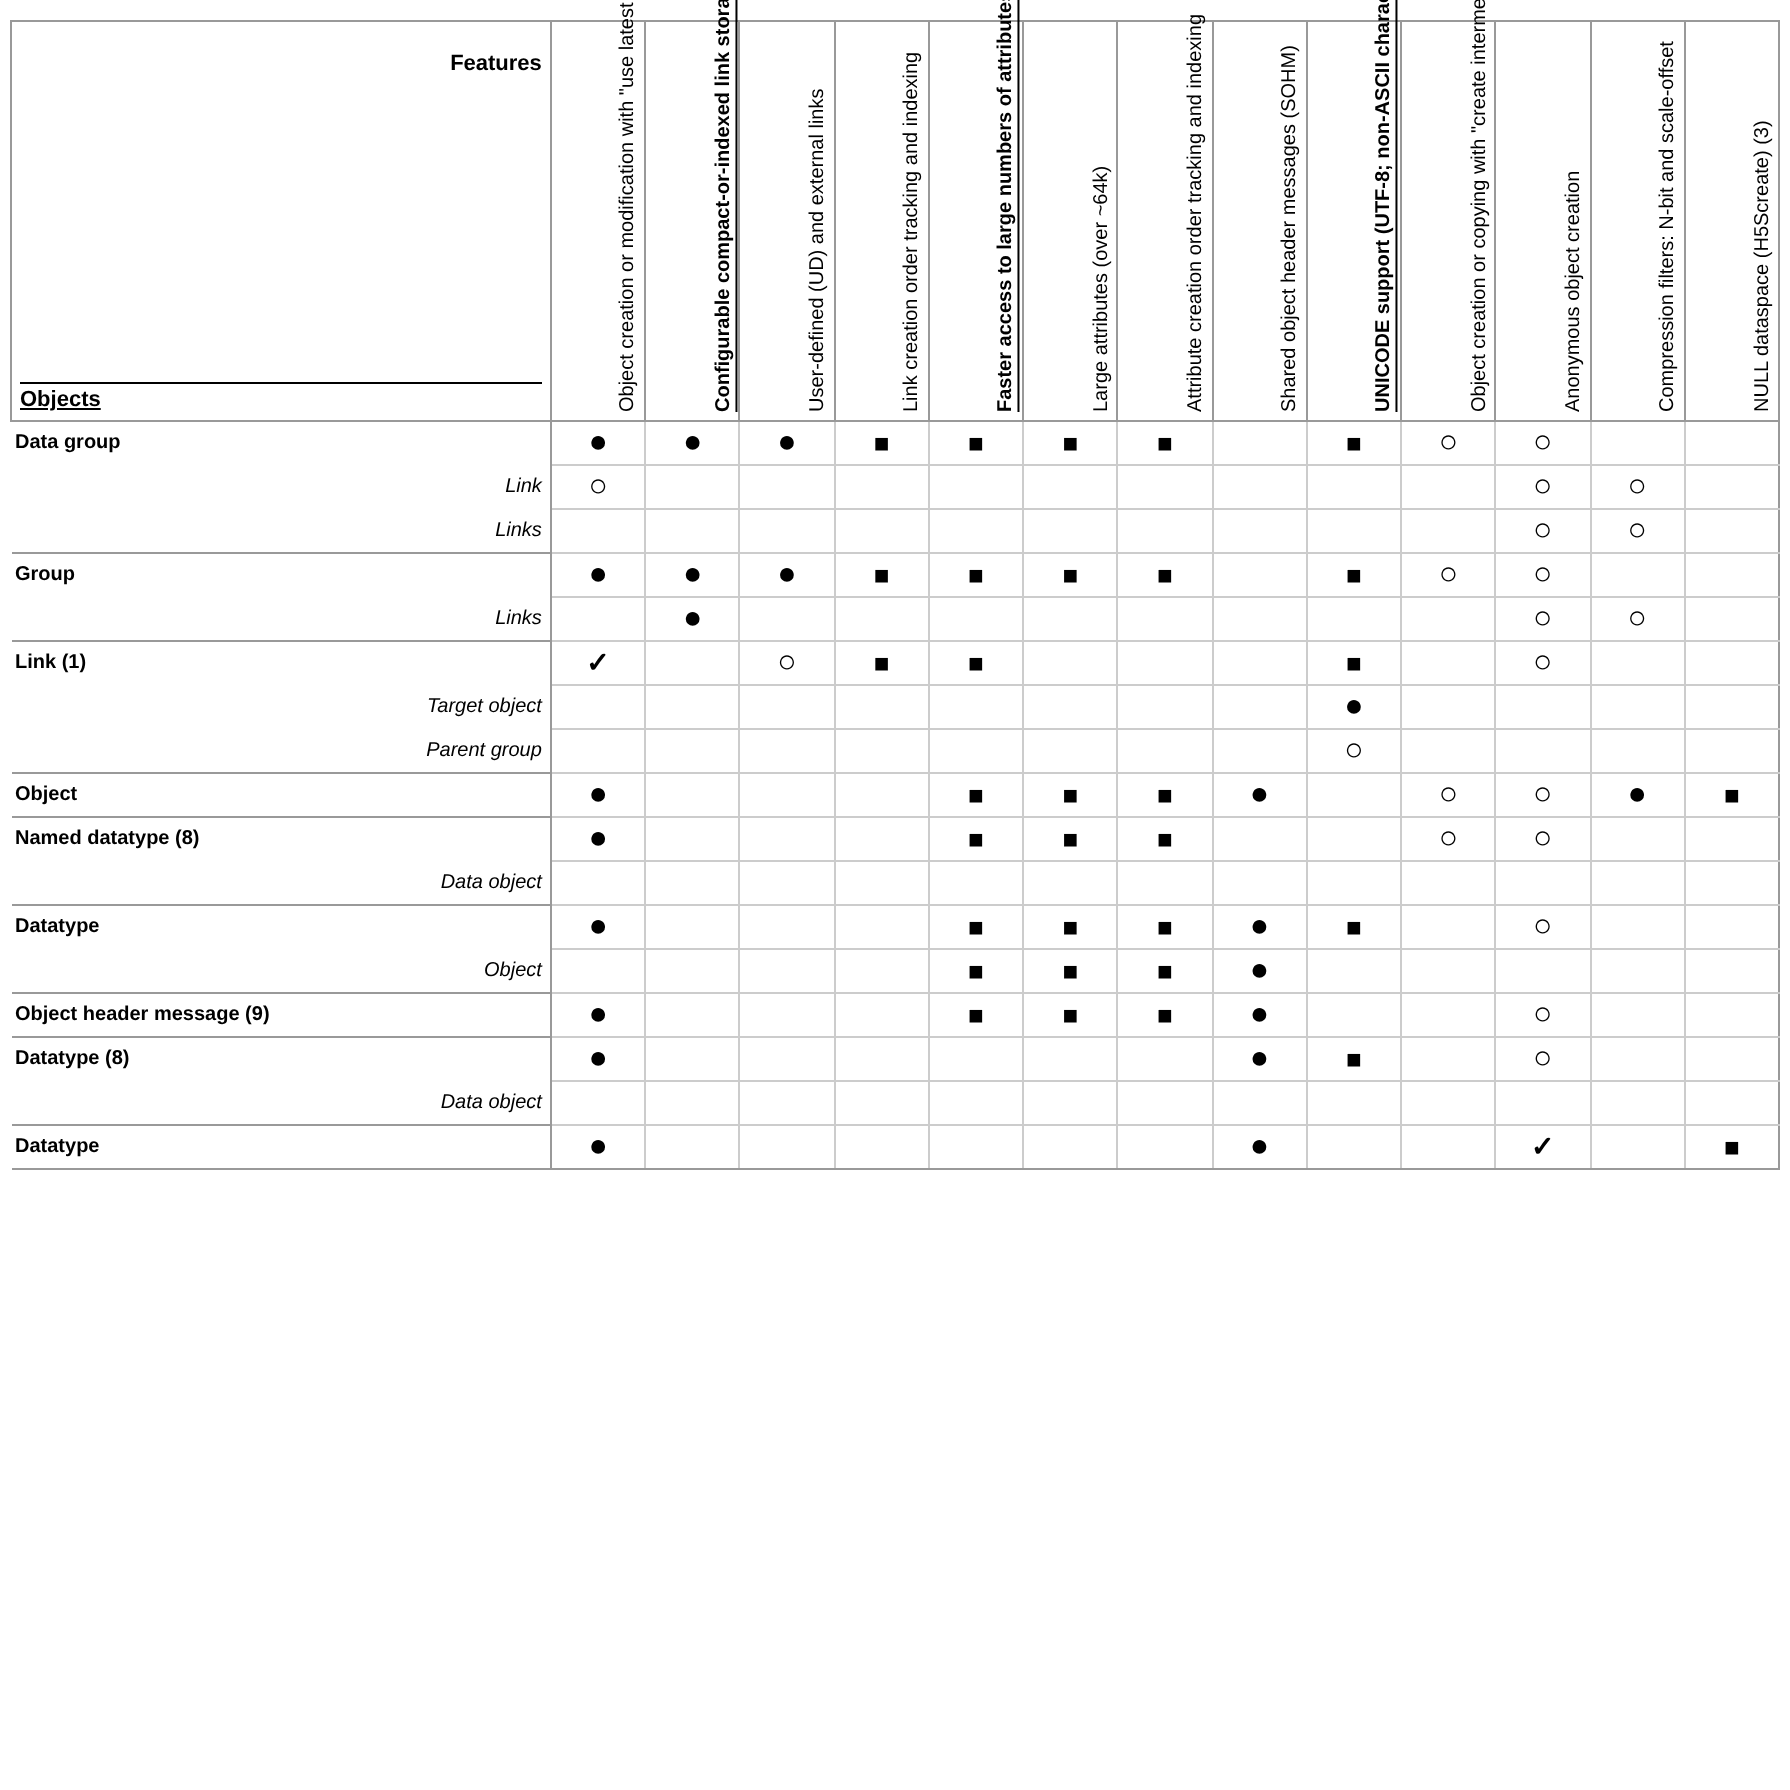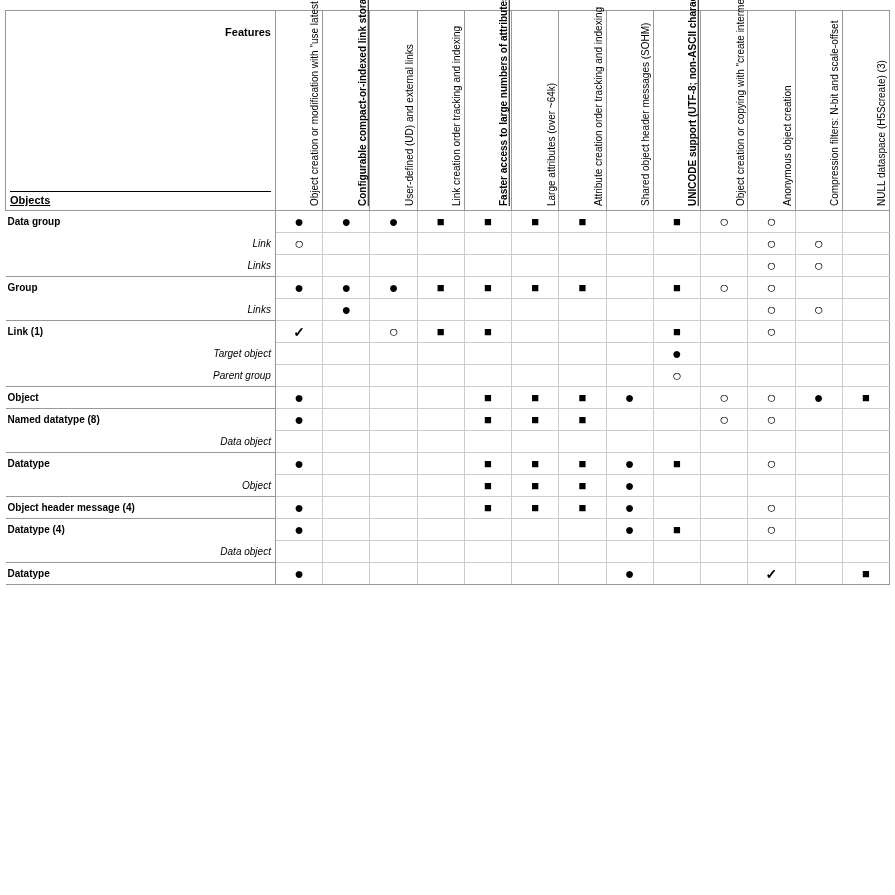--- a/index.html
+++ b/index.html
@@ -349,37 +349,37 @@
           <td style="border: 1px solid rgb(204, 204, 204); vertical-align: middle; height: 22px; text-align: center;"><span style="font-size: 13px; line-height: 1;">■</span></td>
           <td style="border: 1px solid rgb(204, 204, 204); vertical-align: middle; height: 22px; text-align: center;"><span style="font-size: 13px; line-height: 1;">■</span></td>
           <td style="border: 1px solid rgb(204, 204, 204); vertical-align: middle; height: 22px; text-align: center;"><span style="font-size: 16px; line-height: 1;">●</span></td>
           <td style="border: 1px solid rgb(204, 204, 204); vertical-align: middle; height: 22px; text-align: center;"></td>
           <td style="border: 1px solid rgb(204, 204, 204); vertical-align: middle; height: 22px; text-align: center;"></td>
           <td style="border: 1px solid rgb(204, 204, 204); vertical-align: middle; height: 22px; text-align: center;"></td>
           <td style="border: 1px solid rgb(204, 204, 204); vertical-align: middle; height: 22px; text-align: center;"></td>
           <td style="border-width: 1px; border-style: solid; border-color: rgb(204, 204, 204) rgb(153, 153, 153) rgb(204, 204, 204) rgb(204, 204, 204); border-image: initial; vertical-align: middle; height: 22px; text-align: center;"></td>
         </tr>
         <tr>
-          <td class="row-label-main" style="text-align: left; border-bottom: none; border-left: none; border-image: initial; border-right: 1px solid rgb(153, 153, 153); border-top: 1px solid rgb(153, 153, 153); vertical-align: middle; padding-left: 2px; white-space: nowrap; font-weight: bold; font-size: 10px;">Object header message (4)</td>
-          <td style="border-width: 1px; border-style: solid; border-color: rgb(153, 153, 153) rgb(204, 204, 204) rgb(204, 204, 204); border-image: initial; vertical-align: middle; height: 22px; text-align: center;"><span style="font-size: 16px; line-height: 1;">●</span></td>
-          <td style="border-width: 1px; border-style: solid; border-color: rgb(153, 153, 153) rgb(204, 204, 204) rgb(204, 204, 204); border-image: initial; vertical-align: middle; height: 22px; text-align: center;"></td>
-          <td style="border-width: 1px; border-style: solid; border-color: rgb(153, 153, 153) rgb(204, 204, 204) rgb(204, 204, 204); border-image: initial; vertical-align: middle; height: 22px; text-align: center;"></td>
-          <td style="border-width: 1px; border-style: solid; border-color: rgb(153, 153, 153) rgb(204, 204, 204) rgb(204, 204, 204); border-image: initial; vertical-align: middle; height: 22px; text-align: center;"></td>
-          <td style="border-width: 1px; border-style: solid; border-color: rgb(153, 153, 153) rgb(204, 204, 204) rgb(204, 204, 204); border-image: initial; vertical-align: middle; height: 22px; text-align: center;"><span style="font-size: 13px; line-height: 1;">■</span></td>
-          <td style="border-width: 1px; border-style: solid; border-color: rgb(153, 153, 153) rgb(204, 204, 204) rgb(204, 204, 204); border-image: initial; vertical-align: middle; height: 22px; text-align: center;"><span style="font-size: 13px; line-height: 1;">■</span></td>
-          <td style="border-width: 1px; border-style: solid; border-color: rgb(153, 153, 153) rgb(204, 204, 204) rgb(204, 204, 204); border-image: initial; vertical-align: middle; height: 22px; text-align: center;"><span style="font-size: 13px; line-height: 1;">■</span></td>
-          <td style="border-width: 1px; border-style: solid; border-color: rgb(153, 153, 153) rgb(204, 204, 204) rgb(204, 204, 204); border-image: initial; vertical-align: middle; height: 22px; text-align: center;"><span style="font-size: 16px; line-height: 1;">●</span></td>
-          <td style="border-width: 1px; border-style: solid; border-color: rgb(153, 153, 153) rgb(204, 204, 204) rgb(204, 204, 204); border-image: initial; vertical-align: middle; height: 22px; text-align: center;"></td>
-          <td style="border-width: 1px; border-style: solid; border-color: rgb(153, 153, 153) rgb(204, 204, 204) rgb(204, 204, 204); border-image: initial; vertical-align: middle; height: 22px; text-align: center;"></td>
-          <td style="border-width: 1px; border-style: solid; border-color: rgb(153, 153, 153) rgb(204, 204, 204) rgb(204, 204, 204); border-image: initial; vertical-align: middle; height: 22px; text-align: center;"><span style="font-size: 16px; line-height: 1;">○</span></td>
-          <td style="border-width: 1px; border-style: solid; border-color: rgb(153, 153, 153) rgb(204, 204, 204) rgb(204, 204, 204); border-image: initial; vertical-align: middle; height: 22px; text-align: center;"></td>
-          <td style="border-width: 1px; border-style: solid; border-color: rgb(153, 153, 153) rgb(153, 153, 153) rgb(204, 204, 204) rgb(204, 204, 204); border-image: initial; vertical-align: middle; height: 22px; text-align: center;"></td>
-        </tr>
-        <tr>
-          <td class="row-label-main" style="text-align: left; border-bottom: none; border-left: none; border-image: initial; border-right: 1px solid rgb(153, 153, 153); border-top: 1px solid rgb(153, 153, 153); vertical-align: middle; padding-left: 2px; white-space: nowrap; font-weight: bold; font-size: 10px;">Datatype (4)</td>
+          <td class="row-label-main" style="text-align: left; border-bottom: none; border-left: none; border-image: initial; border-right: 1px solid rgb(153, 153, 153); border-top: 1px solid rgb(153, 153, 153); vertical-align: middle; padding-left: 2px; white-space: nowrap; font-weight: bold; font-size: 10px;">Object header message (9)</td>
+          <td style="border-width: 1px; border-style: solid; border-color: rgb(153, 153, 153) rgb(204, 204, 204) rgb(204, 204, 204); border-image: initial; vertical-align: middle; height: 22px; text-align: center;"><span style="font-size: 16px; line-height: 1;">●</span></td>
+          <td style="border-width: 1px; border-style: solid; border-color: rgb(153, 153, 153) rgb(204, 204, 204) rgb(204, 204, 204); border-image: initial; vertical-align: middle; height: 22px; text-align: center;"></td>
+          <td style="border-width: 1px; border-style: solid; border-color: rgb(153, 153, 153) rgb(204, 204, 204) rgb(204, 204, 204); border-image: initial; vertical-align: middle; height: 22px; text-align: center;"></td>
+          <td style="border-width: 1px; border-style: solid; border-color: rgb(153, 153, 153) rgb(204, 204, 204) rgb(204, 204, 204); border-image: initial; vertical-align: middle; height: 22px; text-align: center;"></td>
+          <td style="border-width: 1px; border-style: solid; border-color: rgb(153, 153, 153) rgb(204, 204, 204) rgb(204, 204, 204); border-image: initial; vertical-align: middle; height: 22px; text-align: center;"><span style="font-size: 13px; line-height: 1;">■</span></td>
+          <td style="border-width: 1px; border-style: solid; border-color: rgb(153, 153, 153) rgb(204, 204, 204) rgb(204, 204, 204); border-image: initial; vertical-align: middle; height: 22px; text-align: center;"><span style="font-size: 13px; line-height: 1;">■</span></td>
+          <td style="border-width: 1px; border-style: solid; border-color: rgb(153, 153, 153) rgb(204, 204, 204) rgb(204, 204, 204); border-image: initial; vertical-align: middle; height: 22px; text-align: center;"><span style="font-size: 13px; line-height: 1;">■</span></td>
+          <td style="border-width: 1px; border-style: solid; border-color: rgb(153, 153, 153) rgb(204, 204, 204) rgb(204, 204, 204); border-image: initial; vertical-align: middle; height: 22px; text-align: center;"><span style="font-size: 16px; line-height: 1;">●</span></td>
+          <td style="border-width: 1px; border-style: solid; border-color: rgb(153, 153, 153) rgb(204, 204, 204) rgb(204, 204, 204); border-image: initial; vertical-align: middle; height: 22px; text-align: center;"></td>
+          <td style="border-width: 1px; border-style: solid; border-color: rgb(153, 153, 153) rgb(204, 204, 204) rgb(204, 204, 204); border-image: initial; vertical-align: middle; height: 22px; text-align: center;"></td>
+          <td style="border-width: 1px; border-style: solid; border-color: rgb(153, 153, 153) rgb(204, 204, 204) rgb(204, 204, 204); border-image: initial; vertical-align: middle; height: 22px; text-align: center;"><span style="font-size: 16px; line-height: 1;">○</span></td>
+          <td style="border-width: 1px; border-style: solid; border-color: rgb(153, 153, 153) rgb(204, 204, 204) rgb(204, 204, 204); border-image: initial; vertical-align: middle; height: 22px; text-align: center;"></td>
+          <td style="border-width: 1px; border-style: solid; border-color: rgb(153, 153, 153) rgb(153, 153, 153) rgb(204, 204, 204) rgb(204, 204, 204); border-image: initial; vertical-align: middle; height: 22px; text-align: center;"></td>
+        </tr>
+        <tr>
+          <td class="row-label-main" style="text-align: left; border-bottom: none; border-left: none; border-image: initial; border-right: 1px solid rgb(153, 153, 153); border-top: 1px solid rgb(153, 153, 153); vertical-align: middle; padding-left: 2px; white-space: nowrap; font-weight: bold; font-size: 10px;">Datatype (8)</td>
           <td style="border-width: 1px; border-style: solid; border-color: rgb(153, 153, 153) rgb(204, 204, 204) rgb(204, 204, 204); border-image: initial; vertical-align: middle; height: 22px; text-align: center;"><span style="font-size: 16px; line-height: 1;">●</span></td>
           <td style="border-width: 1px; border-style: solid; border-color: rgb(153, 153, 153) rgb(204, 204, 204) rgb(204, 204, 204); border-image: initial; vertical-align: middle; height: 22px; text-align: center;"></td>
           <td style="border-width: 1px; border-style: solid; border-color: rgb(153, 153, 153) rgb(204, 204, 204) rgb(204, 204, 204); border-image: initial; vertical-align: middle; height: 22px; text-align: center;"></td>
           <td style="border-width: 1px; border-style: solid; border-color: rgb(153, 153, 153) rgb(204, 204, 204) rgb(204, 204, 204); border-image: initial; vertical-align: middle; height: 22px; text-align: center;"></td>
           <td style="border-width: 1px; border-style: solid; border-color: rgb(153, 153, 153) rgb(204, 204, 204) rgb(204, 204, 204); border-image: initial; vertical-align: middle; height: 22px; text-align: center;"></td>
           <td style="border-width: 1px; border-style: solid; border-color: rgb(153, 153, 153) rgb(204, 204, 204) rgb(204, 204, 204); border-image: initial; vertical-align: middle; height: 22px; text-align: center;"></td>
           <td style="border-width: 1px; border-style: solid; border-color: rgb(153, 153, 153) rgb(204, 204, 204) rgb(204, 204, 204); border-image: initial; vertical-align: middle; height: 22px; text-align: center;"></td>
           <td style="border-width: 1px; border-style: solid; border-color: rgb(153, 153, 153) rgb(204, 204, 204) rgb(204, 204, 204); border-image: initial; vertical-align: middle; height: 22px; text-align: center;"><span style="font-size: 16px; line-height: 1;">●</span></td>
           <td style="border-width: 1px; border-style: solid; border-color: rgb(153, 153, 153) rgb(204, 204, 204) rgb(204, 204, 204); border-image: initial; vertical-align: middle; height: 22px; text-align: center;"><span style="font-size: 13px; line-height: 1;">■</span></td>
           <td style="border-width: 1px; border-style: solid; border-color: rgb(153, 153, 153) rgb(204, 204, 204) rgb(204, 204, 204); border-image: initial; vertical-align: middle; height: 22px; text-align: center;"></td>

